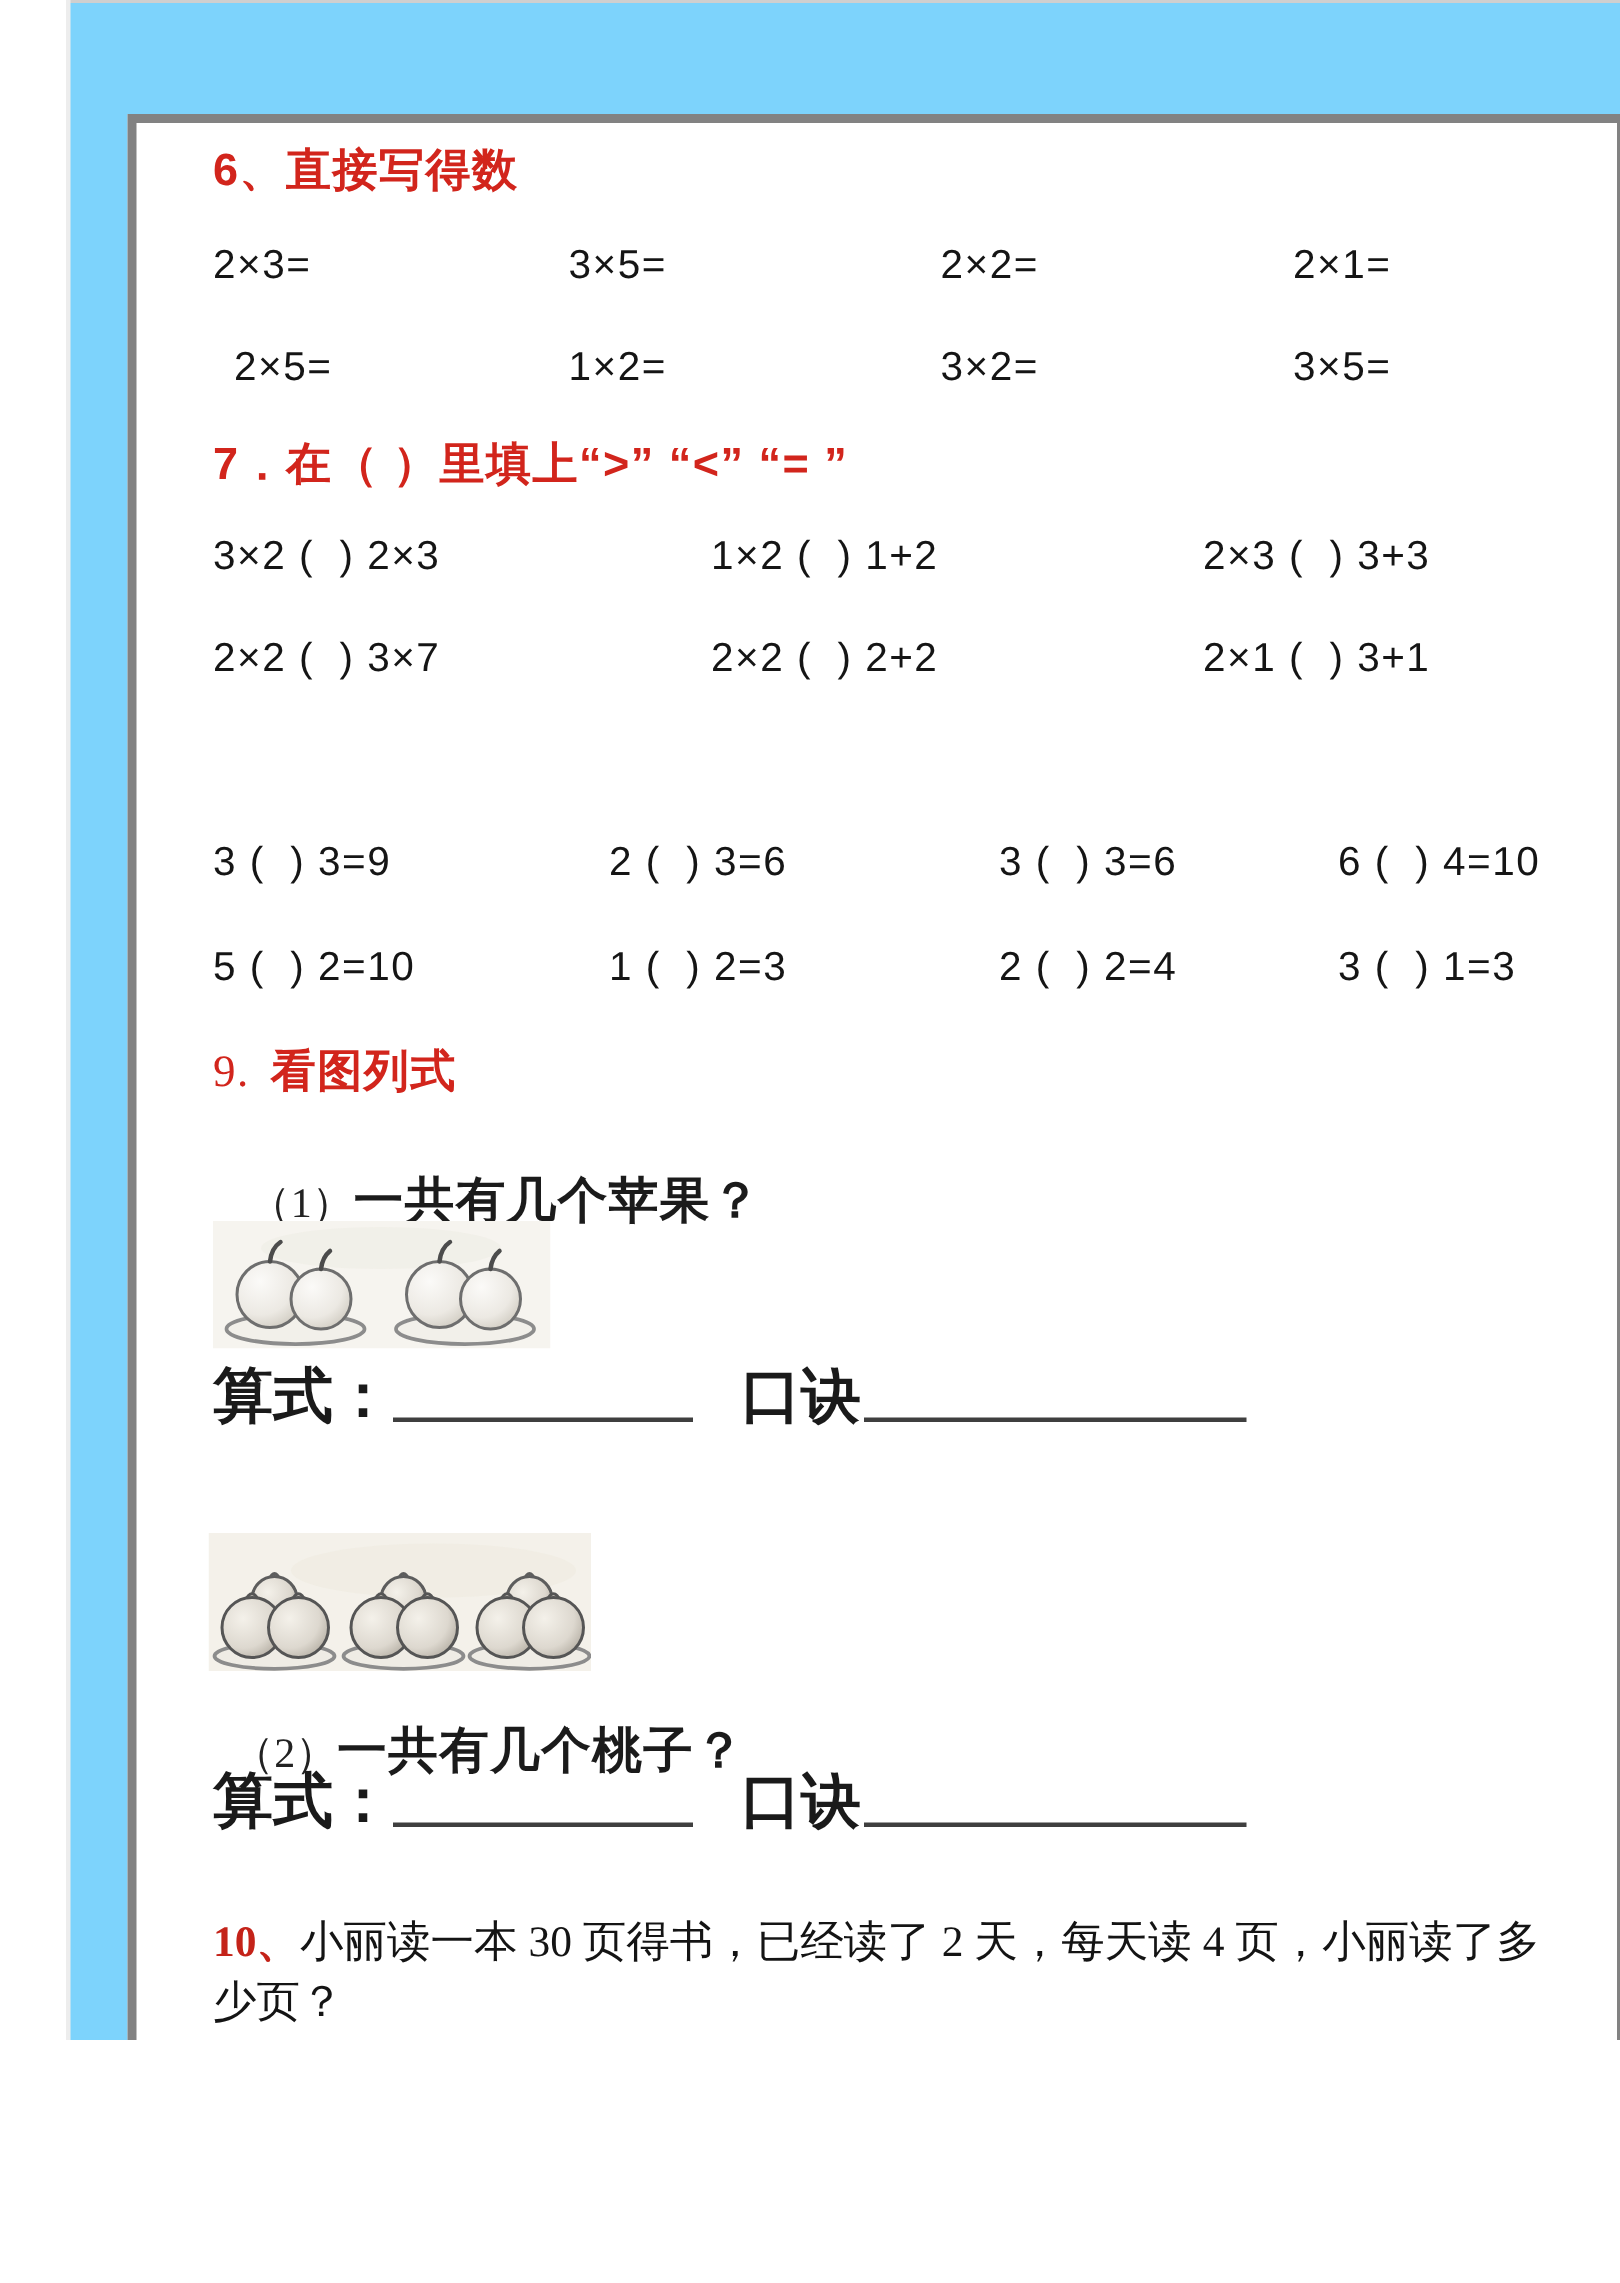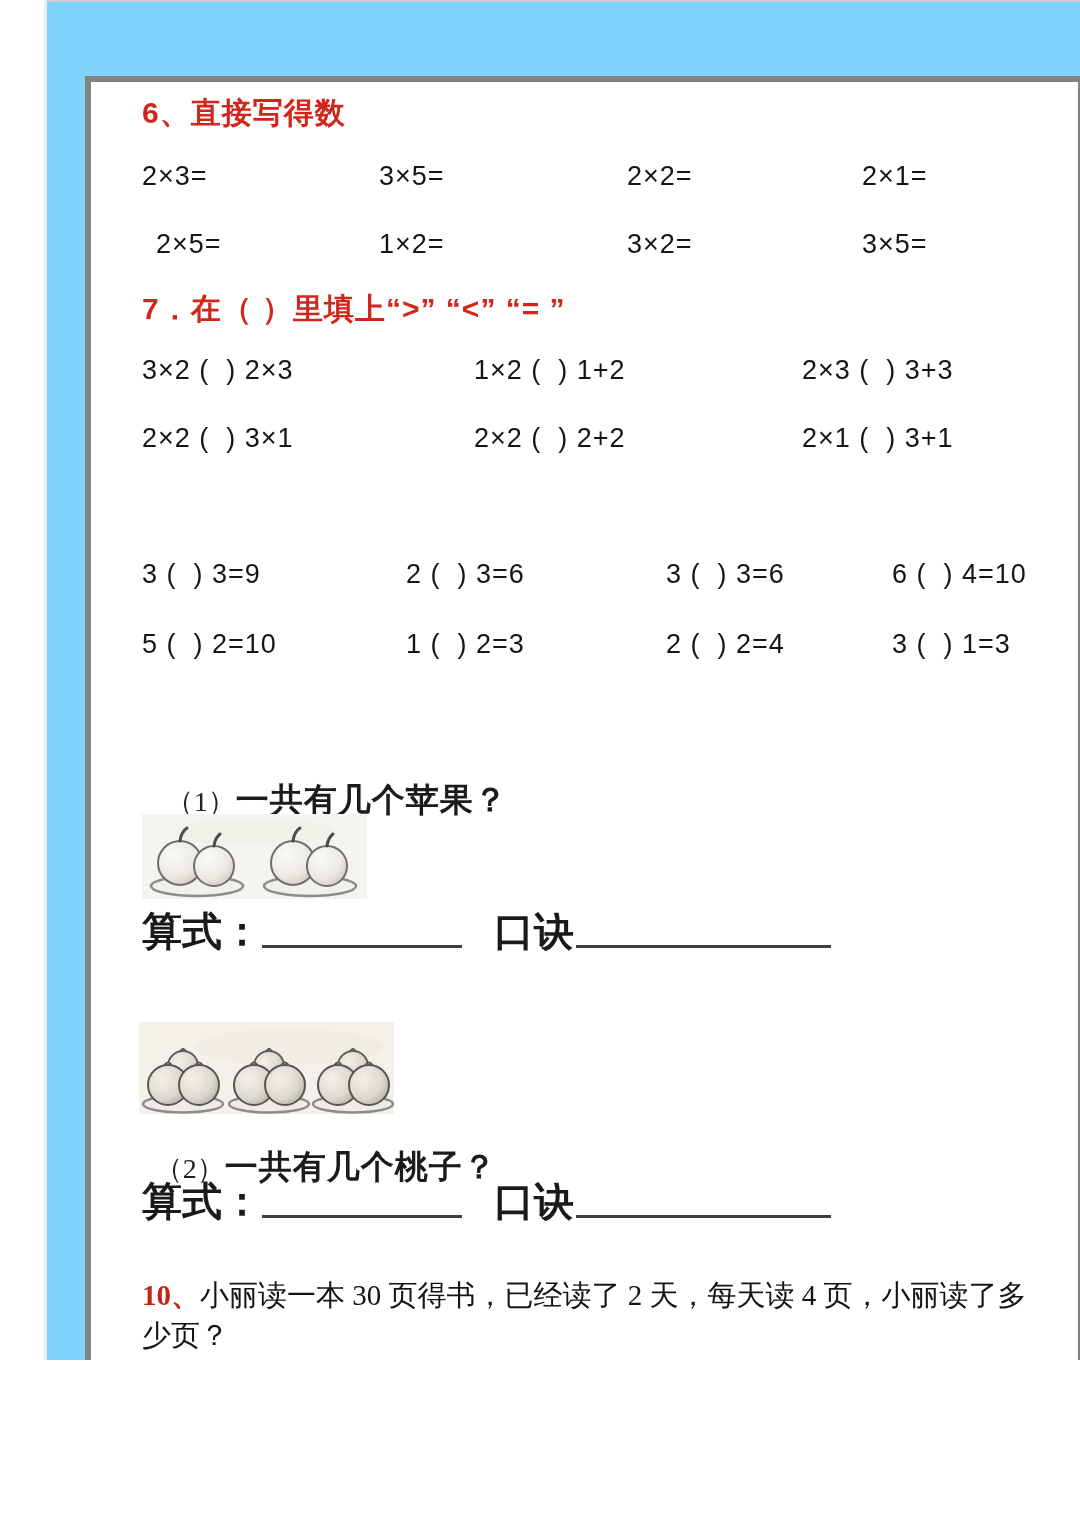--- a/index.html
+++ b/index.html
@@ -53,33 +53,36 @@
   <span class="abs mcell" style="left:818px;top:158px;">2×1=</span>
   <span class="abs mcell" style="left:112px;top:226px;">2×5=</span>
   <span class="abs mcell" style="left:335px;top:226px;">1×2=</span>
   <span class="abs mcell" style="left:583px;top:226px;">3×2=</span>
   <span class="abs mcell" style="left:818px;top:226px;">3×5=</span>
 
   <div class="abs h-red" style="left:98px;top:289px;">7．在（ ）里填上“&gt;” “&lt;” “= ”</div>
   <span class="abs mcell" style="left:98px;top:352px;">3×2 (  ) 2×3</span>
   <span class="abs mcell" style="left:430px;top:352px;">1×2 (  ) 1+2</span>
   <span class="abs mcell" style="left:758px;top:352px;">2×3 (  ) 3+3</span>
-  <span class="abs mcell" style="left:98px;top:420px;">2×2 (  ) 3×1</span>
+  <span class="abs mcell" style="left:98px;top:420px;">2×2 (  ) 3×7</span>
   <span class="abs mcell" style="left:430px;top:420px;">2×2 (  ) 2+2</span>
   <span class="abs mcell" style="left:758px;top:420px;">2×1 (  ) 3+1</span>
 
   <span class="abs mcell" style="left:98px;top:556px;">3 (  ) 3=9</span>
   <span class="abs mcell" style="left:362px;top:556px;">2 (  ) 3=6</span>
   <span class="abs mcell" style="left:622px;top:556px;">3 (  ) 3=6</span>
   <span class="abs mcell" style="left:848px;top:556px;">6 (  ) 4=10</span>
   <span class="abs mcell" style="left:98px;top:626px;">5 (  ) 2=10</span>
   <span class="abs mcell" style="left:362px;top:626px;">1 (  ) 2=3</span>
   <span class="abs mcell" style="left:622px;top:626px;">2 (  ) 2=4</span>
   <span class="abs mcell" style="left:848px;top:626px;">3 (  ) 1=3</span>
 
+  <div class="abs" style="left:98px;top:694px;">
+    <span class="h-red h-num-serif">9.</span><span class="h-red" style="margin-left:14px;">看图列式</span>
+  </div>
 
   <div class="abs qline" style="left:104px;top:760px;">
     <span class="qnum">（1）</span><span class="qtext">一共有几个苹果？</span>
   </div>
 
   <svg class="imgbox" style="left:98px;top:814px;" width="225" height="85" viewBox="0 0 225 85">
     <defs>
       <radialGradient id="ga" cx="0.35" cy="0.3" r="0.85">
         <stop offset="0" stop-color="#fbfaf8"></stop>
         <stop offset="0.6" stop-color="#ece9e3"></stop>

